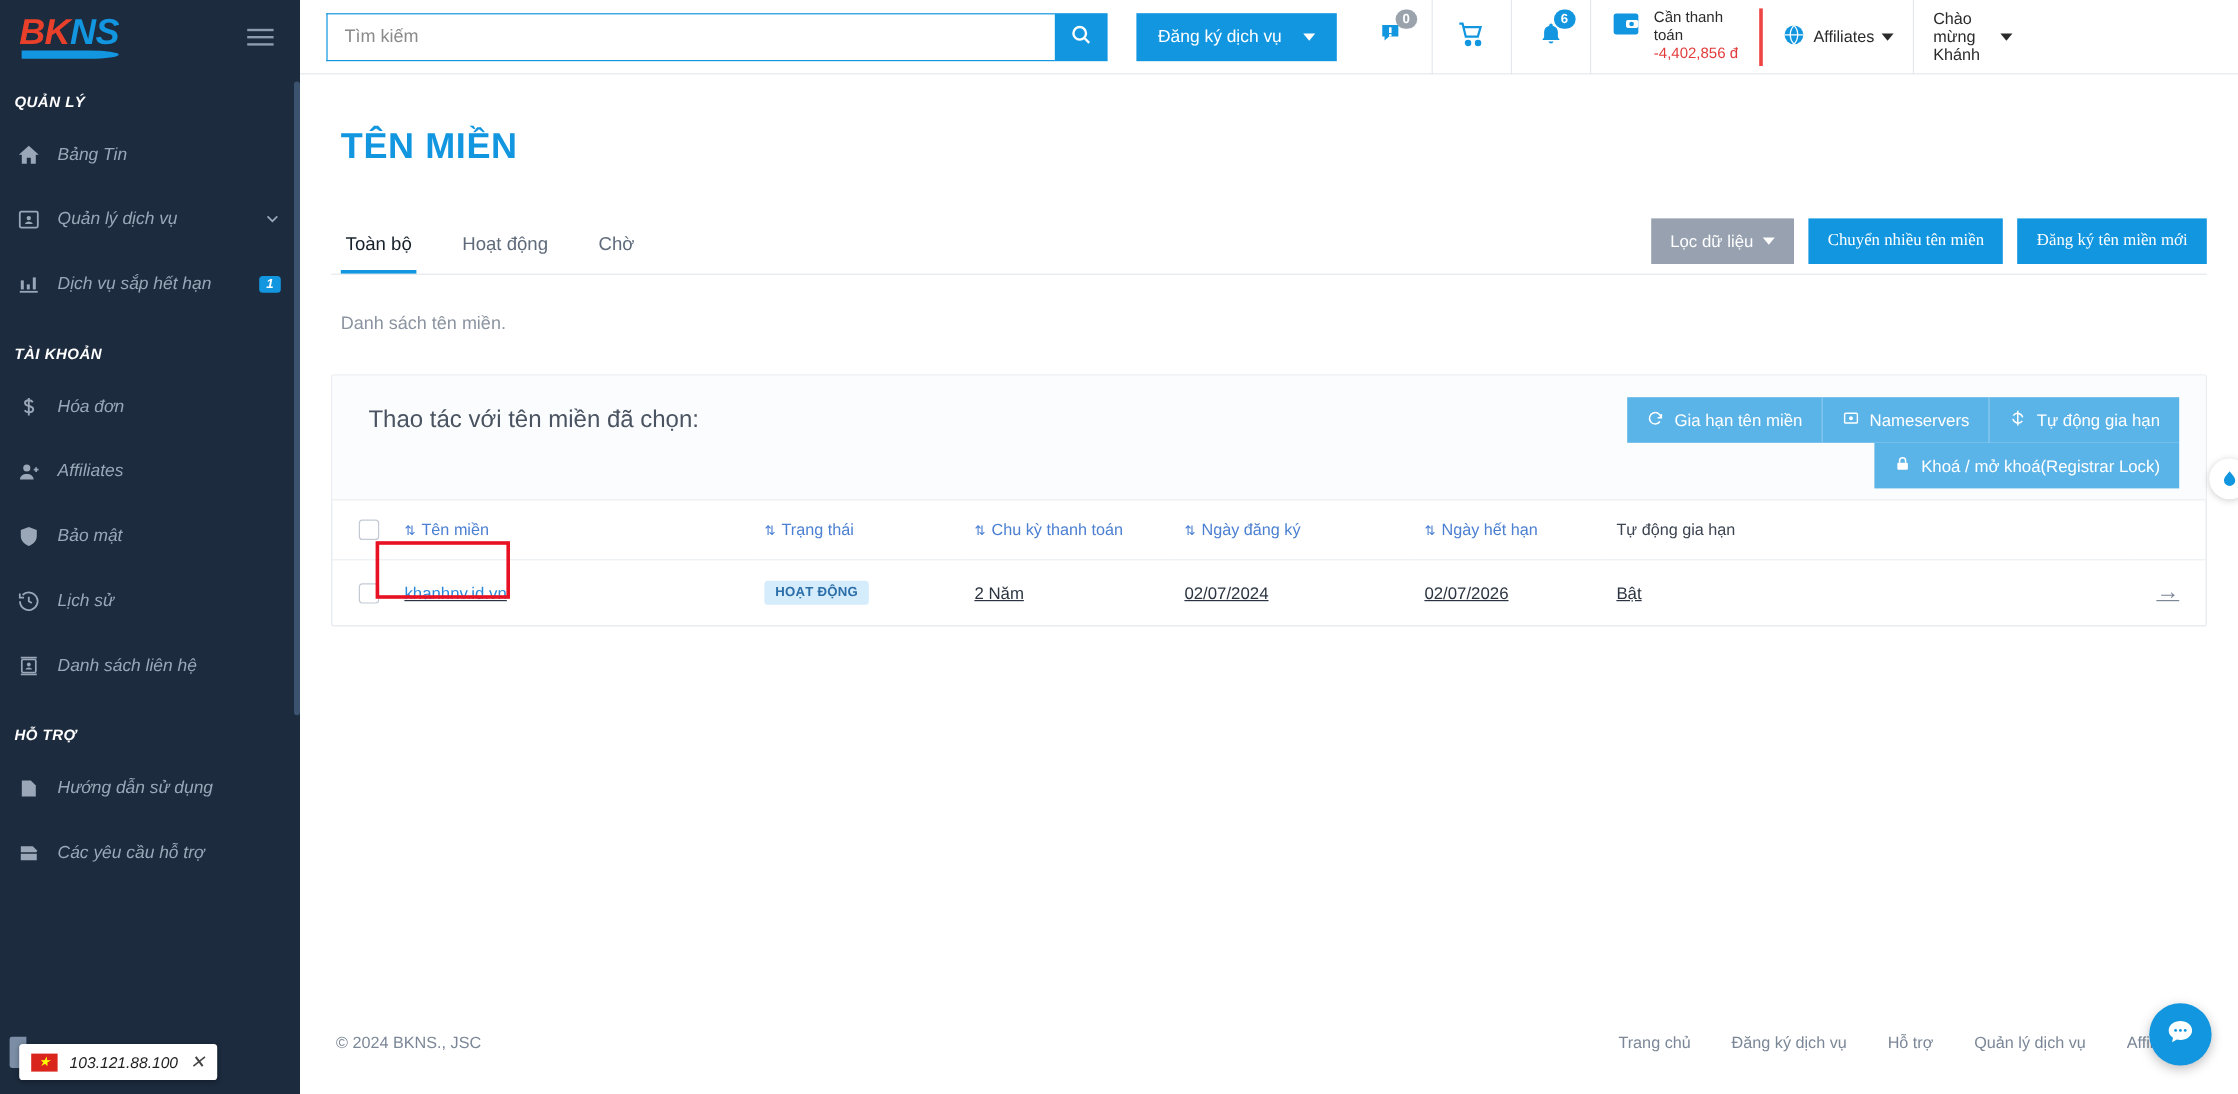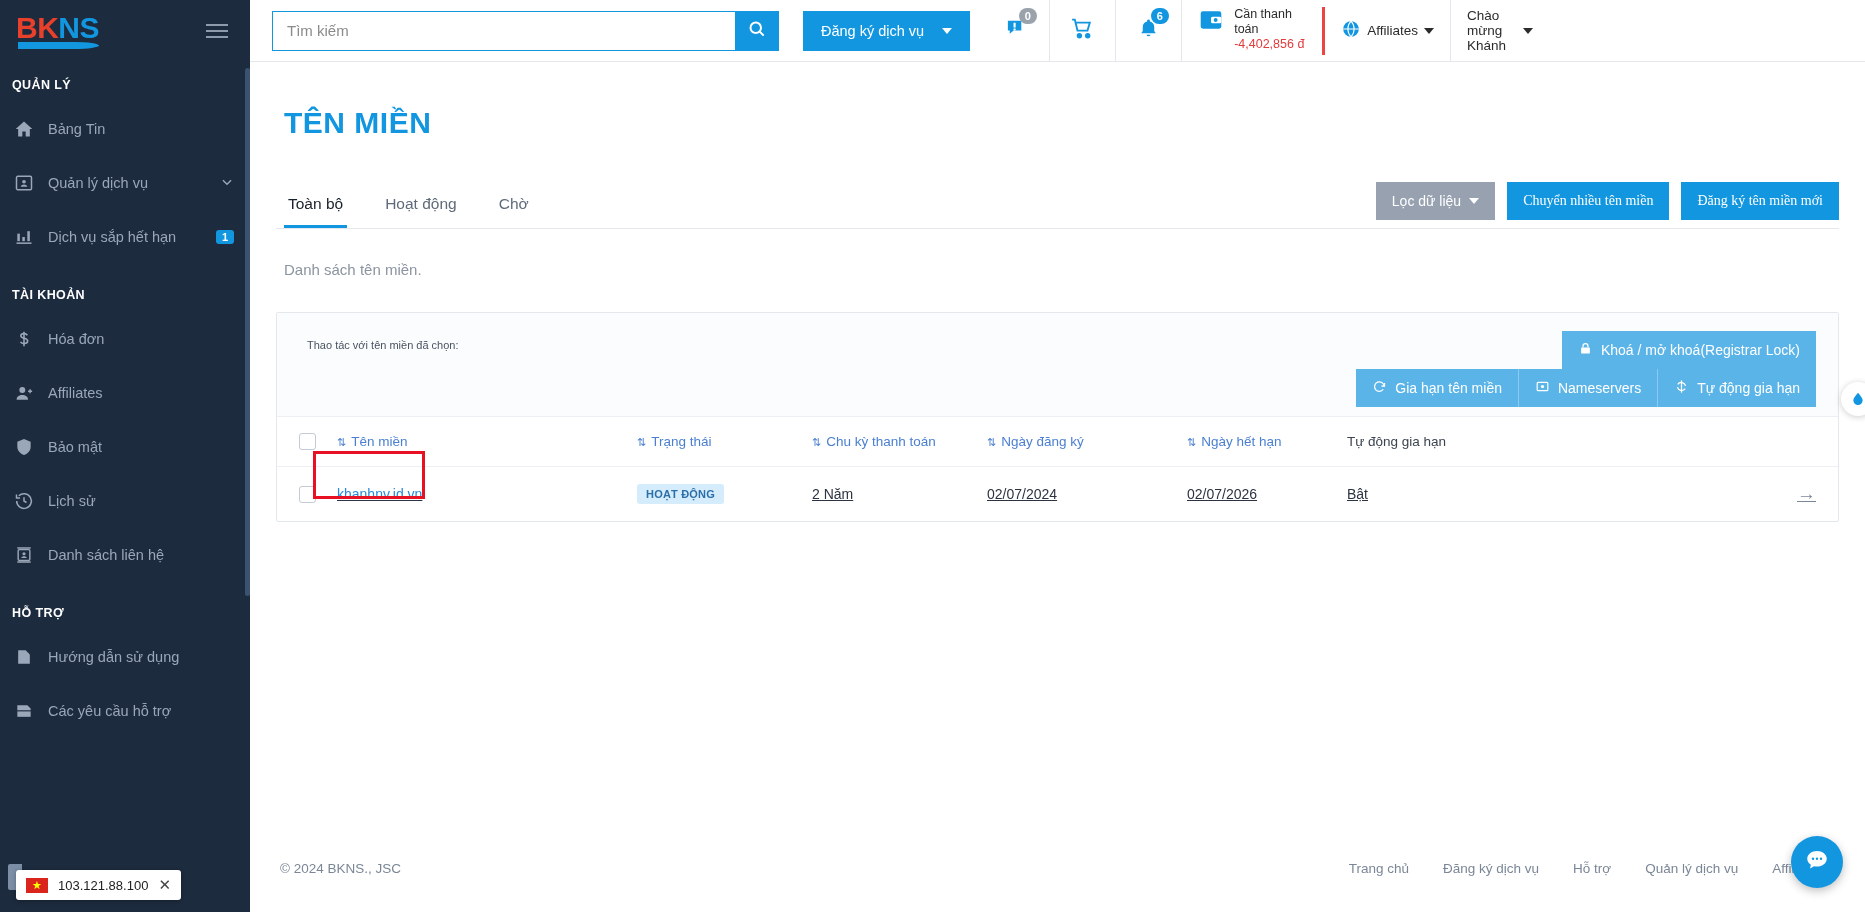--- a/index.html
+++ b/index.html
@@ -6,21 +6,21 @@
   html, body {
     width: 1865px; height: 912px;
     font-family: "Liberation Sans", sans-serif;
     background: #ffffff; overflow: hidden;
   }
   body { display: flex; }
 
   
   .sidebar {
     width: 250px; height: 912px; background: #1c2b3e;
-    flex: 0 0 250px; position: relative; overflow: hidden;
+    flex: 0 0 250px; position: relative; overflow: hidden; font-style: italic;
   }
   .sidebar-logo-row {
     height: 62px; display: flex; align-items: center;
     justify-content: space-between; padding: 0 18px 0 16px;
   }
   .logo { position: relative; line-height: 1; padding-bottom: 6px; }
   .logo-text { font-size: 30px; font-weight: bold; letter-spacing: -0.5px; }
   .logo-bk { color: #e8402a; }
   .logo-ns { color: #1296e0; }
   .logo-swoosh {
@@ -76,21 +76,21 @@
 
   
   .main { flex: 1; height: 912px; position: relative; background: #ffffff; overflow: hidden; }
 
   .topbar {
     height: 62px; display: flex; align-items: center;
     border-bottom: 1px solid #e4e8ed; padding: 0 14px 0 22px; gap: 0px;
   }
   .search-wrap { display: flex; height: 40px; margin-right: 24px; }
   .search-input {
-    width: 463px; height: 40px; border: 1px solid #1296e0; border-right: none;
+    width: 607px; height: 40px; border: 1px solid #1296e0; border-right: none;
     padding: 0 14px; font-size: 15px; color: #333; outline: none;
     font-family: "Liberation Sans", sans-serif;
   }
   .search-input::placeholder { color: #8a8a8a; }
   .search-btn {
     width: 44px; height: 40px; background: #1296e0; border: none;
     display: flex; align-items: center; justify-content: center; cursor: pointer;
   }
   .btn-primary {
     background: #1296e0; color: #fff; border: none; height: 40px;
@@ -165,21 +165,21 @@
 
   .card {
     margin-top: 34px; border: 1px solid #e4e8ed; border-radius: 2px;
     background: #fff;
   }
   .card-head {
     position: relative; padding: 26px 22px 24px 30px;
     border-bottom: 1px solid #eceff3; min-height: 104px;
     background: #fbfcfd;
   }
-  .card-head-label { font-size: 11px; color: #4a5361; }
+  .card-head-label { font-size: 20px; color: #4a5361; }
   .bulk-actions {
     position: absolute; right: 22px; top: 18px;
     display: flex; flex-direction: column; align-items: flex-end;
   }
   .bulk-row { display: flex; }
   .bulk-btn {
     background: #5bb4e8; color: #fff; border: none; height: 38px;
     padding: 0 16px; font-size: 14px; cursor: pointer;
     display: flex; align-items: center; gap: 8px;
     border-right: 1px solid #8ccbf0;
@@ -480,31 +480,20 @@
         <button class="btn-blue">Đăng ký tên miền mới</button>
       </div>
     </div>
 
     <div class="list-note">Danh sách tên miền.</div>
 
     <div class="card">
       <div class="card-head">
         <div class="card-head-label">Thao tác với tên miền đã chọn:</div>
         <div class="bulk-actions">
-          <div class="bulk-row">
-            <button class="bulk-btn">
-              <span>
-                <svg width="15" height="15" viewBox="0 0 24 24" fill="#fff">
-                    <rect x="5" y="10.5" width="14" height="9.5" rx="1.4"></rect>
-                    <path d="M8 10.5V8a4 4 0 0 1 8 0v2.5" fill="none" stroke="#fff" stroke-width="2"></path>
-                  </svg>
-              </span>
-              <span>Khoá / mở khoá(Registrar Lock)</span>
-            </button>
-          </div>
           <div class="bulk-row">
             <button class="bulk-btn">
               <span>
                 <svg width="15" height="15" viewBox="0 0 24 24" fill="none" stroke="#fff" stroke-width="2">
                     <path d="M20 6.5v5h-5"></path>
                     <path d="M19.3 11.5A7.6 7.6 0 1 0 18 16.4"></path>
                   </svg>
               </span>
               <span>Gia hạn tên miền</span>
             </button>
@@ -519,20 +508,31 @@
             </button>
             <button class="bulk-btn">
               <span>
                 <svg width="15" height="15" viewBox="0 0 24 24" fill="none" stroke="#fff" stroke-width="2">
                     <path d="M6 8.5A7 7 0 0 1 18.5 11"></path>
                     <path d="M18 15.5A7 7 0 0 1 5.5 13"></path>
                     <path d="M12 2.2v19.6"></path>
                   </svg>
               </span>
               <span>Tự động gia hạn</span>
+            </button>
+          </div>
+          <div class="bulk-row">
+            <button class="bulk-btn">
+              <span>
+                <svg width="15" height="15" viewBox="0 0 24 24" fill="#fff">
+                    <rect x="5" y="10.5" width="14" height="9.5" rx="1.4"></rect>
+                    <path d="M8 10.5V8a4 4 0 0 1 8 0v2.5" fill="none" stroke="#fff" stroke-width="2"></path>
+                  </svg>
+              </span>
+              <span>Khoá / mở khoá(Registrar Lock)</span>
             </button>
           </div>
         </div>
       </div>
 
       <table>
         <thead>
           <tr>
             <th style="width:52px; padding-left:22px;">
               <span class="chk"></span>

